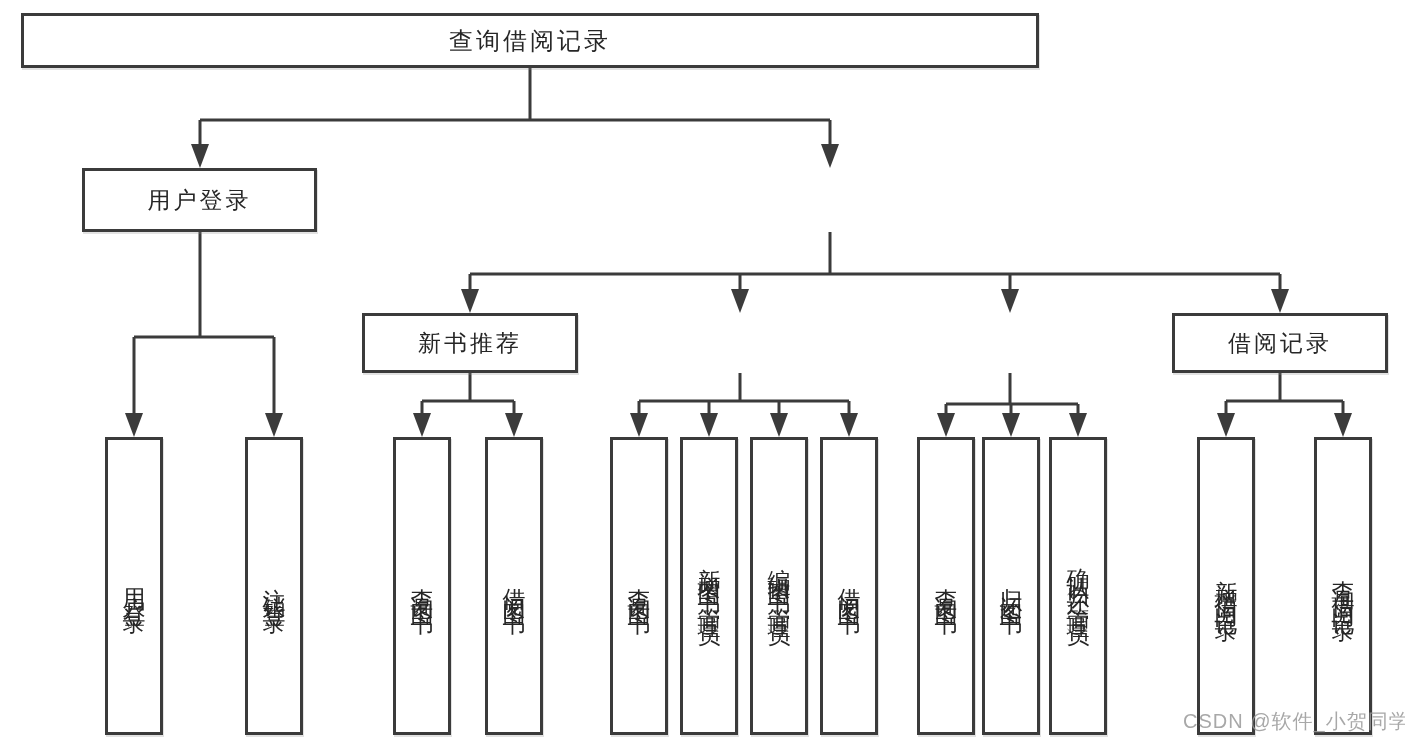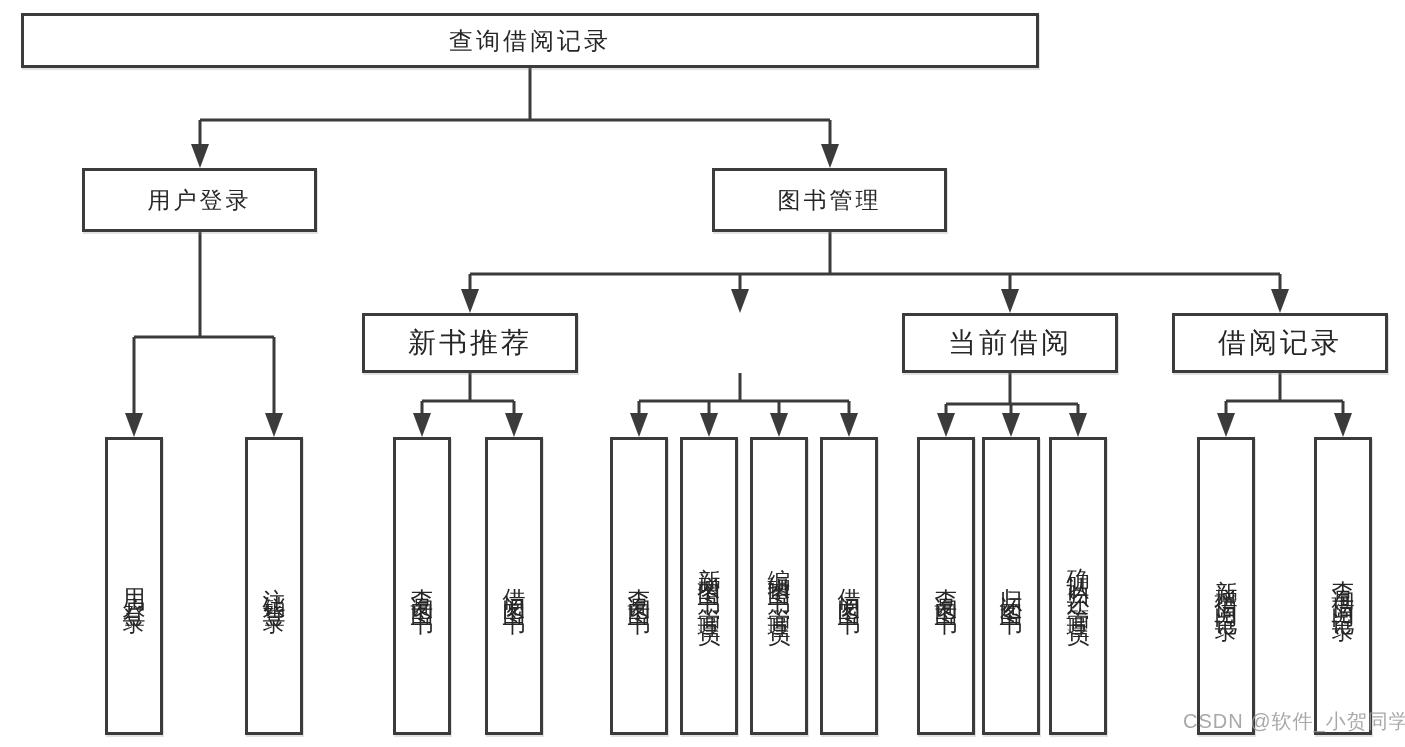--- a/index.html
+++ b/index.html
@@ -44,21 +44,21 @@
     display: flex;
     align-items: center;
     justify-content: center;
     box-shadow: 1px 2px 0 rgba(140,140,140,0.25);
   }
   .n1 {
     left: 21px; top: 13px; width: 1018px; height: 55px;
     font-size: 24px; letter-spacing: 3px;
   }
   .n2 { top: 168px; width: 235px; height: 64px; font-size: 23px; letter-spacing: 3px; }
-  .n3 { top: 313px; width: 216px; height: 60px; font-size: 28px; letter-spacing: 3px; }
+  .n3 { top: 313px; width: 216px; height: 60px; font-size: 23px; letter-spacing: 3px; }
   .leaf { top: 437px; width: 58px; height: 298px; }
   .v-text {
     writing-mode: vertical-rl;
     text-orientation: mixed;
     font-size: 23px;
     line-height: 1;
     letter-spacing: 8px;
     white-space: nowrap;
     color: var(--color-text);
   }
@@ -122,29 +122,23 @@
     </g>
   </svg>
 
   <div class="box n1">
     <span class="h-text">查询借阅记录</span>
   </div>
 
   <div class="box n2" style="left:82px">
     <span class="h-text">用户登录</span>
   </div>
-  <div class="box n2" style="left:712px">
-    <span class="h-text">图书管理</span>
-  </div>
 
   <div class="box n3" style="left:362px">
     <span class="h-text">新书推荐</span>
-  </div>
-  <div class="box n3" style="left:902px">
-    <span class="h-text">当前借阅</span>
   </div>
   <div class="box n3" style="left:1172px">
     <span class="h-text">借阅记录</span>
   </div>
 
   <div class="box leaf" style="left:105px">
     <span class="v-text">用户登录</span>
   </div>
   <div class="box leaf" style="left:245px">
     <span class="v-text">注销登录</span>

